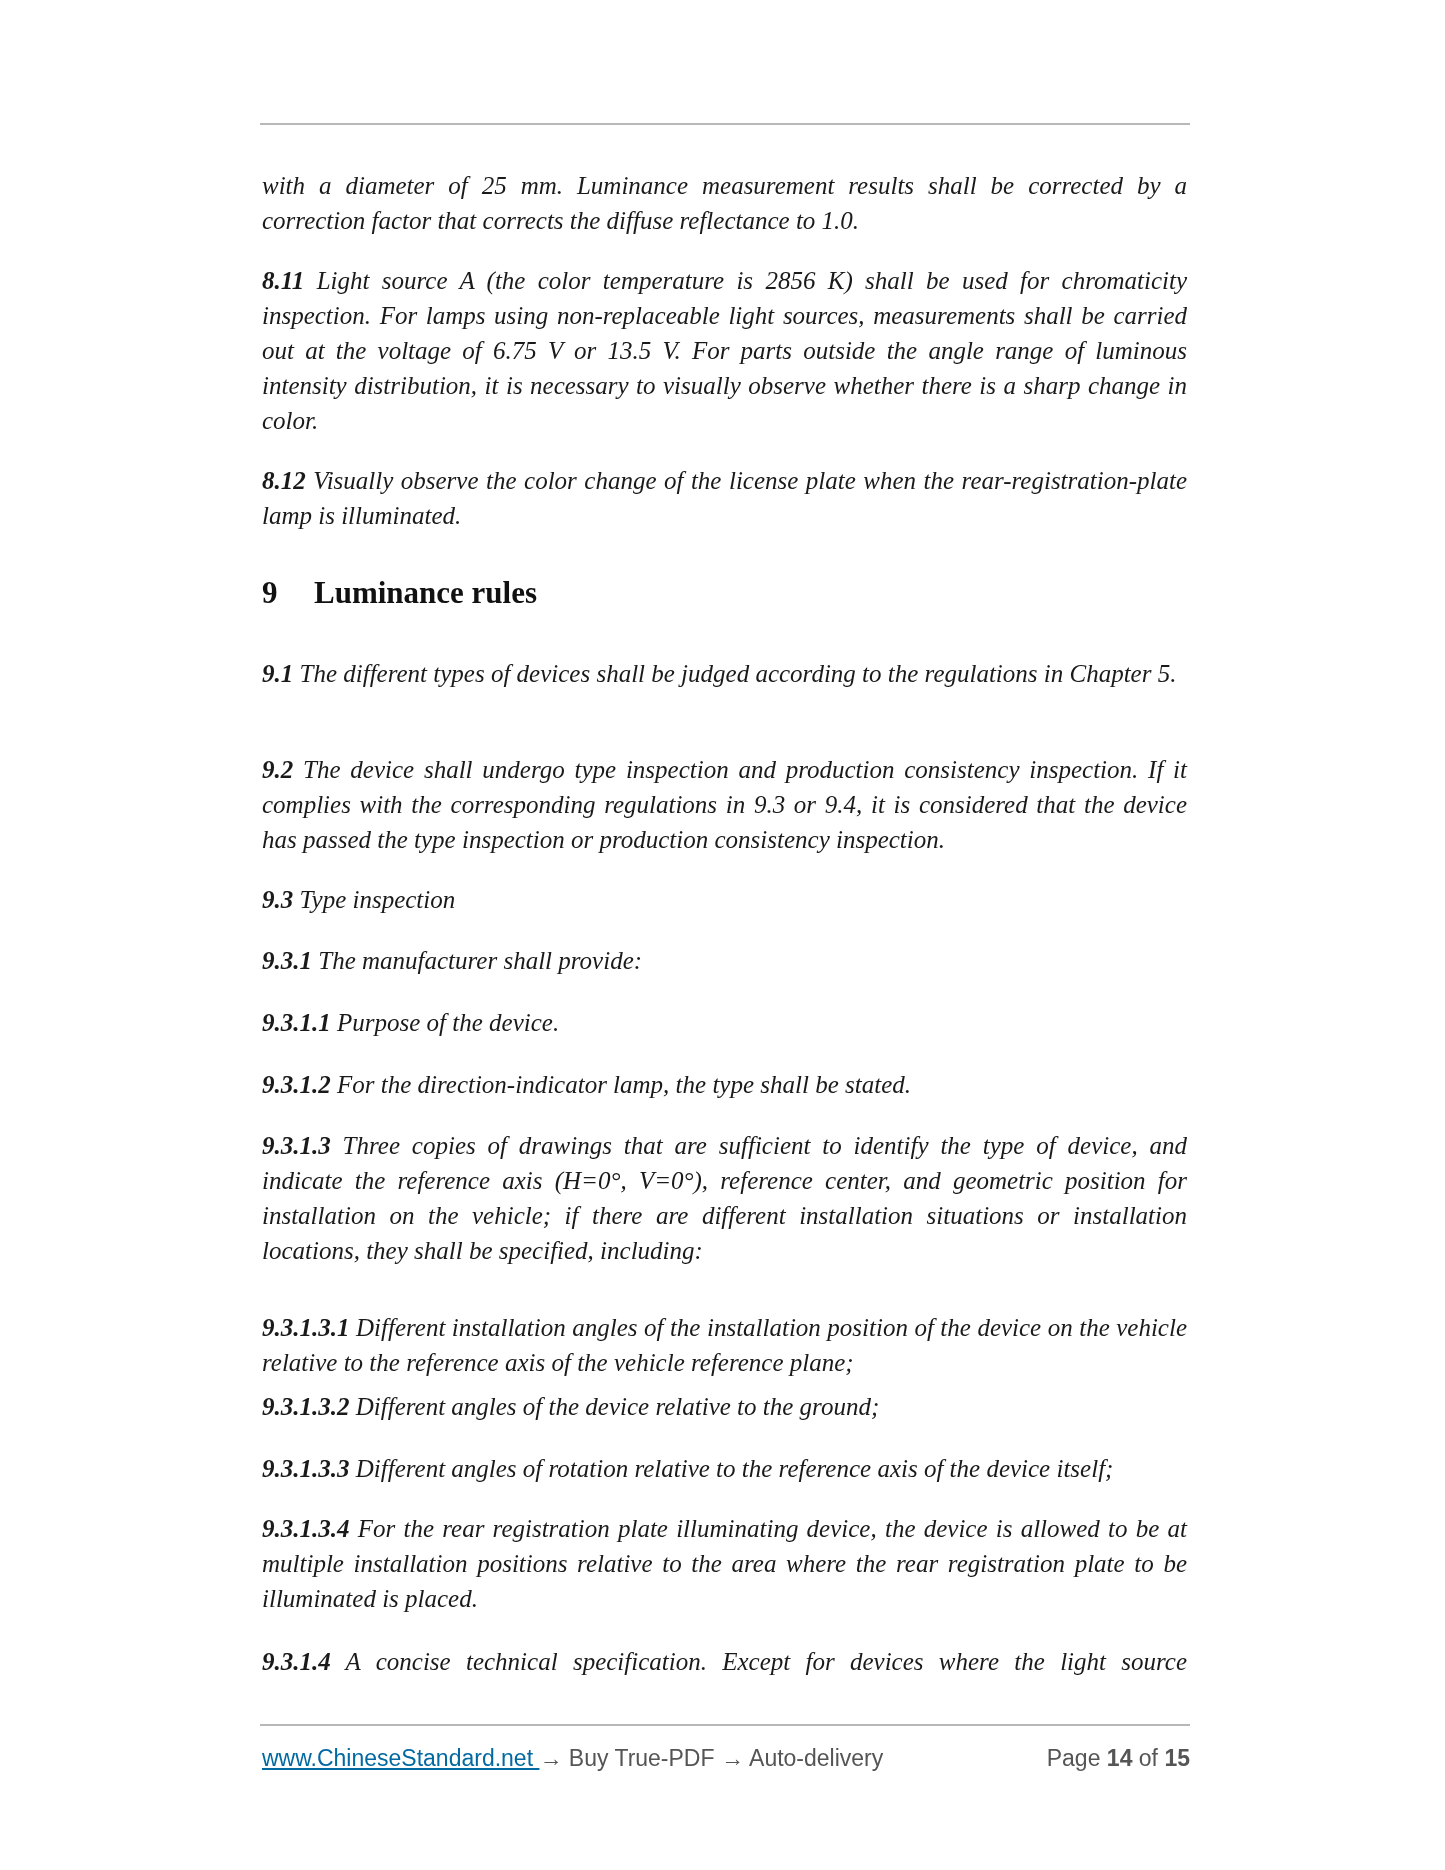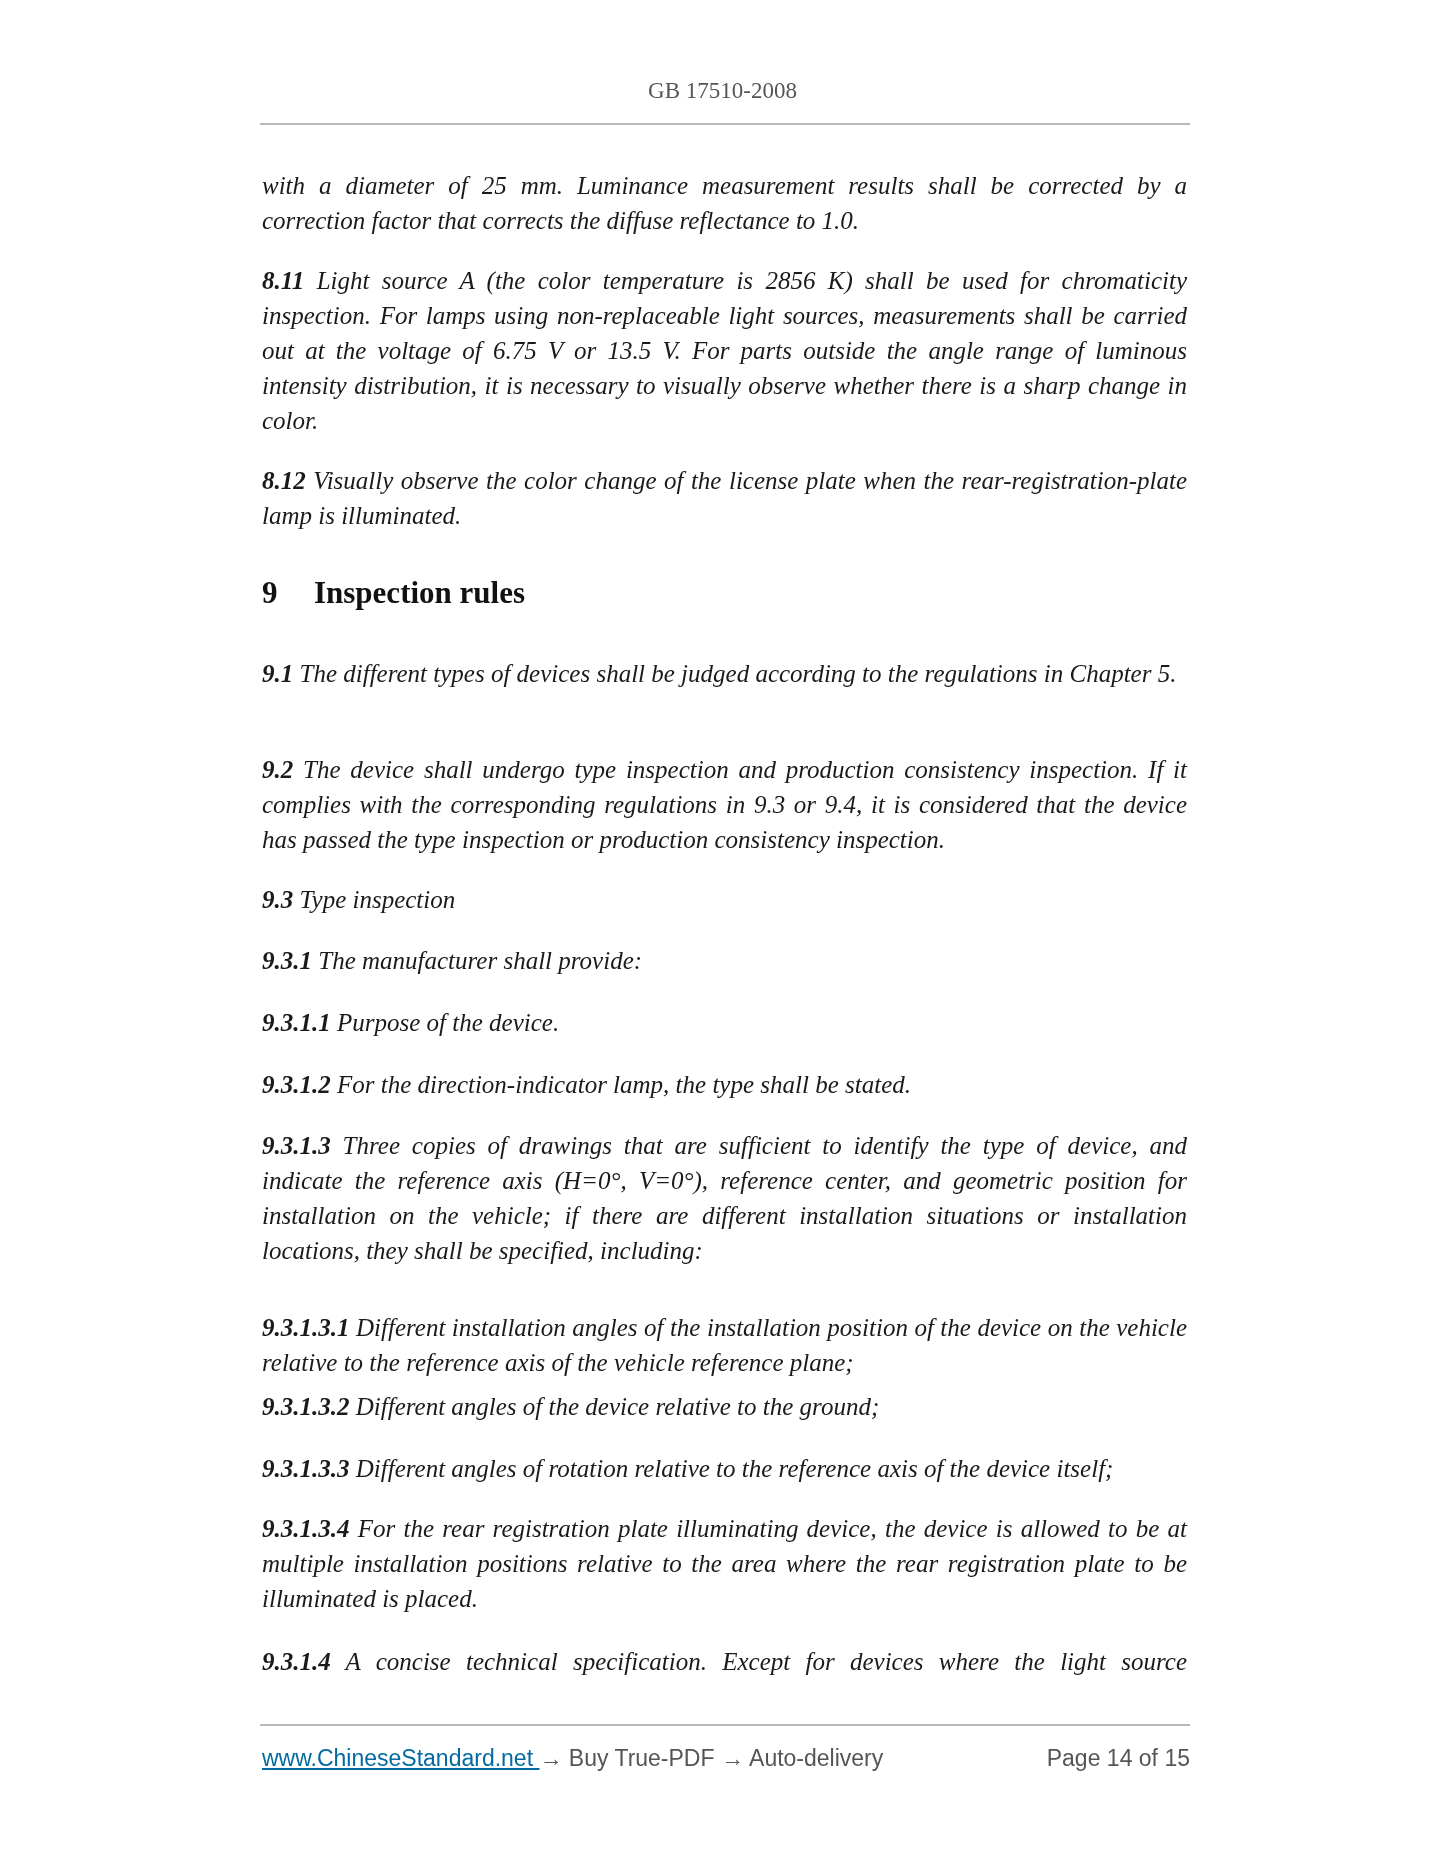--- a/index.html
+++ b/index.html
@@ -22,44 +22,43 @@
     font-size: 31px; font-weight: bold; color: #111;
   }
   .heading .hn { display: inline-block; width: 52px; }
   .footer {
     position: absolute; left: 262px; width: 928px; top: 1745px;
     font-family: "Liberation Sans", sans-serif; font-size: 23px; color: #555;
   }
   .footer .left { position: absolute; left: 0; top: 0; white-space: nowrap; }
   .footer .link { color: #0369a1; text-decoration: underline; }
   .footer .right { position: absolute; right: 0; top: 0; white-space: nowrap; }
-  .footer .b { font-weight: normal; }
+  .footer .b { font-weight: bold; }
 </style>
 </head>
 <body>
 
 <div class="page">
-  <div class="hdr-text">GB 17510-2008</div>
   <div class="rule" style="top:123px"></div>
 
   <div class="body" style="top:0">
     <p class="p" style="top:168px">
       <span>with a diameter of 25 mm. Luminance measurement results shall be corrected by a correction factor that corrects the diffuse reflectance to 1.0.</span>
     </p>
     <p class="p" style="top:263px">
       <span class="num">8.11</span>
       <span>Light source A (the color temperature is 2856 K) shall be used for chromaticity inspection. For lamps using non-replaceable light sources, measurements shall be carried out at the voltage of 6.75 V or 13.5 V. For parts outside the angle range of luminous intensity distribution, it is necessary to visually observe whether there is a sharp change in color.</span>
     </p>
     <p class="p" style="top:463px">
       <span class="num">8.12</span>
       <span>Visually observe the color change of the license plate when the rear-registration-plate lamp is illuminated.</span>
     </p>
 
     <div class="heading" style="top:575px">
-      <span class="hn">9</span><span>Inspection rules</span>
+      <span class="hn">9</span><span>Luminance rules</span>
     </div>
 
     <p class="p" style="top:656px">
       <span class="num">9.1</span>
       <span>The different types of devices shall be judged according to the regulations in Chapter 5.</span>
     </p>
     <p class="p" style="top:752px">
       <span class="num">9.2</span>
       <span>The device shall undergo type inspection and production consistency inspection. If it complies with the corresponding regulations in 9.3 or 9.4, it is considered that the device has passed the type inspection or production consistency inspection.</span>
     </p>

